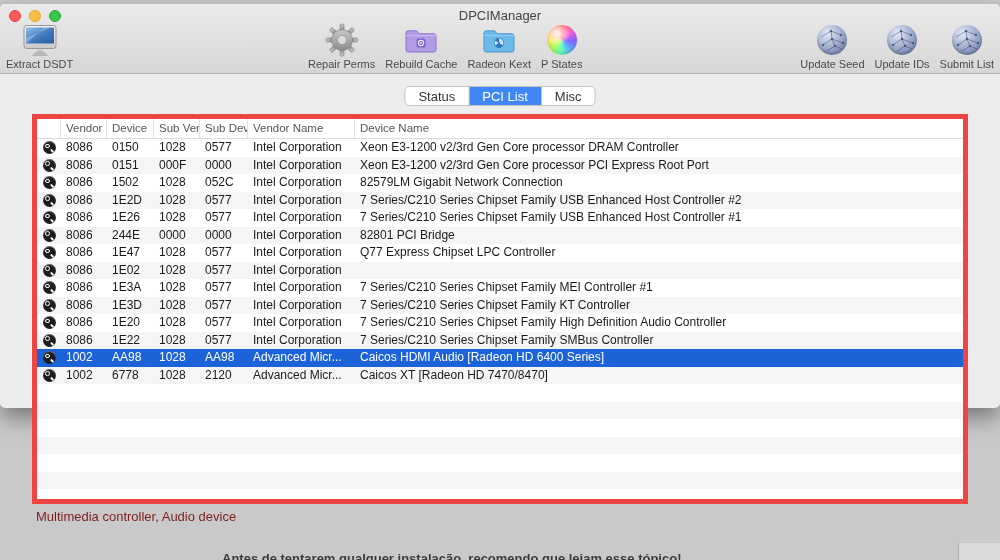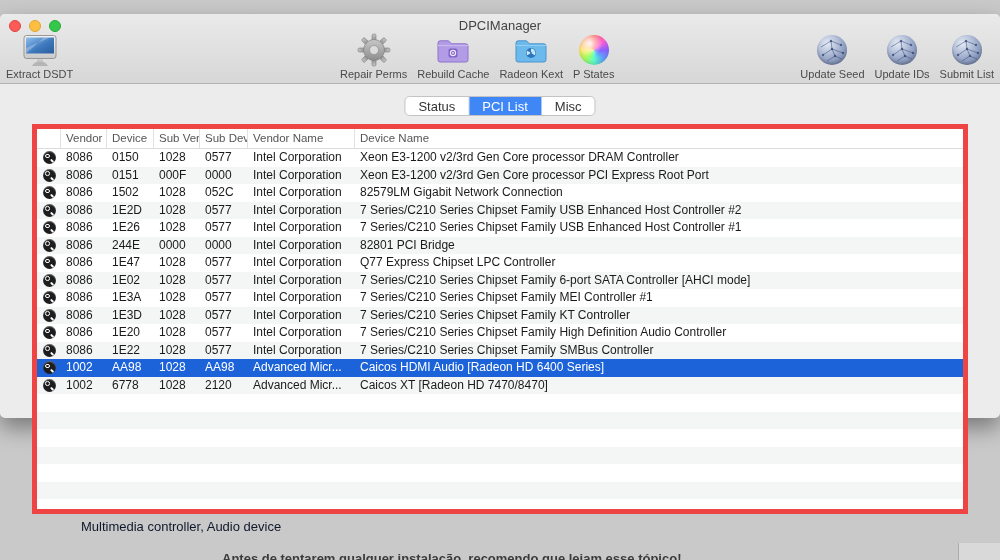--- a/index.html
+++ b/index.html
@@ -6,34 +6,34 @@
   html,body { width:1000px; height:560px; }
   body { font-family:"Liberation Sans", sans-serif; position:relative; overflow:hidden; background:#c9c9c9; }
 
   .screen { position:absolute; inset:0; overflow:hidden; }
 
   
   .bg-clipped-text { position:absolute; left:222px; top:551px; width:700px; font-size:13px; font-weight:bold; color:#3b3b3b; white-space:nowrap; }
   .bg-scroll-block { position:absolute; left:958px; top:543px; width:42px; height:17px; background:#d9d9d9; border-left:1px solid #adadad; }
 
   
-  .window { position:absolute; left:0; top:14px; width:1000px; height:404px; background:#ececec; border-radius:5px; box-shadow:0 10px 22px rgba(0,0,0,.4); }
+  .window { position:absolute; left:0; top:4px; width:1000px; height:404px; background:#ececec; border-radius:5px; box-shadow:0 10px 22px rgba(0,0,0,.4); }
 
   
   .titlebar { position:absolute; left:0; top:0; width:100%; height:70px; background:linear-gradient(#eaeaea,#d7d7d7); border-bottom:1px solid #b1b1b1; border-radius:5px 5px 0 0; }
   .traffic { position:absolute; left:9px; top:6px; display:flex; gap:8px; }
   .light { width:12px; height:12px; border-radius:50%; }
   .light.red { background:#fc5b57; border:1px solid #e2453f; }
   .light.yellow { background:#fdbe41; border:1px solid #e0a633; }
   .light.green { background:#34c84a; border:1px solid #27a83a; }
   .win-title { position:absolute; left:0; top:4px; width:100%; text-align:center; font-size:13px; color:#444; }
 
   .tb-group { position:absolute; top:19px; display:flex; gap:10px; }
   .tb-group.left { left:6px; }
-  .tb-group.center { left:308px;margin-left:32px; }
+  .tb-group.center { left:308px; }
   .tb-group.right { right:6px; }
   .tb-item { display:flex; flex-direction:column; align-items:center; cursor:default; }
   .tb-icon { height:34px; display:flex; align-items:center; justify-content:center; }
   .tb-label { font-size:11px; color:#4a4a4a; line-height:13px; margin-top:1px; white-space:nowrap; }
 
   .sphere { width:30px; height:30px; border-radius:50%; display:inline-block;
     background: radial-gradient(circle at 35% 28%, rgba(255,255,255,.95), rgba(255,255,255,0) 45%),
       conic-gradient(#ff5f5f,#ff5fd0,#8a5fff,#5fa8ff,#5fffc8,#a8ff5f,#ffe75f,#ff9f5f,#ff5f5f);
     box-shadow: inset 0 -2px 4px rgba(0,0,0,.15); }
   .globe { width:30px; height:30px; border-radius:50%; display:inline-block; position:relative;
@@ -57,21 +57,21 @@
   .trow.alt { background:#f4f5f5; }
   .trow.sel { background:#1c63d9; }
   .trow.sel .cell { color:#fff; }
   .cell { font-size:12px; line-height:17.5px; color:#1a1a1a; padding-left:5px; white-space:nowrap; overflow:hidden; }
   .icon-cell { display:flex; align-items:center; justify-content:center; padding-left:0; }
   .mag { width:13px; height:13px; border-radius:50%; background:#1d1d20; position:relative;
     box-shadow: inset 0 1px 1px rgba(255,255,255,.35); }
   .mag-glass { position:absolute; left:2.5px; top:2.5px; width:4.5px; height:4.5px; border:1.3px solid #fff; border-radius:50%; }
   .mag-handle { position:absolute; left:8.6px; top:7.8px; width:1.6px; height:3.6px; background:#fff; transform:rotate(-45deg); border-radius:1px; }
 
-  .status-text { position:absolute; left:36px; top:505px; font-size:13px; color:#0f172a;margin-left:45px; }
+  .status-text { position:absolute; left:36px; top:505px; font-size:13px; color:#7f1d1d; }
 </style>
 </head>
 <body>
 
 <div class="screen">
 
   <div class="bg-clipped-text">Antes de tentarem qualquer instalação, recomendo que leiam esse tópico!</div>
   <div class="bg-scroll-block"></div>
 
   <div class="window">
@@ -356,21 +356,20 @@
               <span class="mag">
                 <span class="mag-glass"></span>
                 <span class="mag-handle"></span>
               </span>
             </div>
             <div class="cell">8086</div>
             <div class="cell">1E02</div>
             <div class="cell">1028</div>
             <div class="cell">0577</div>
             <div class="cell">Intel Corporation</div>
-            <div class="cell">7 Series/C210 Series Chipset Family 6-port SATA Controller [AHCI mode]</div>
           </div>
           <div class="trow">
             <div class="cell icon-cell">
               <span class="mag">
                 <span class="mag-glass"></span>
                 <span class="mag-handle"></span>
               </span>
             </div>
             <div class="cell">8086</div>
             <div class="cell">1E3A</div>

